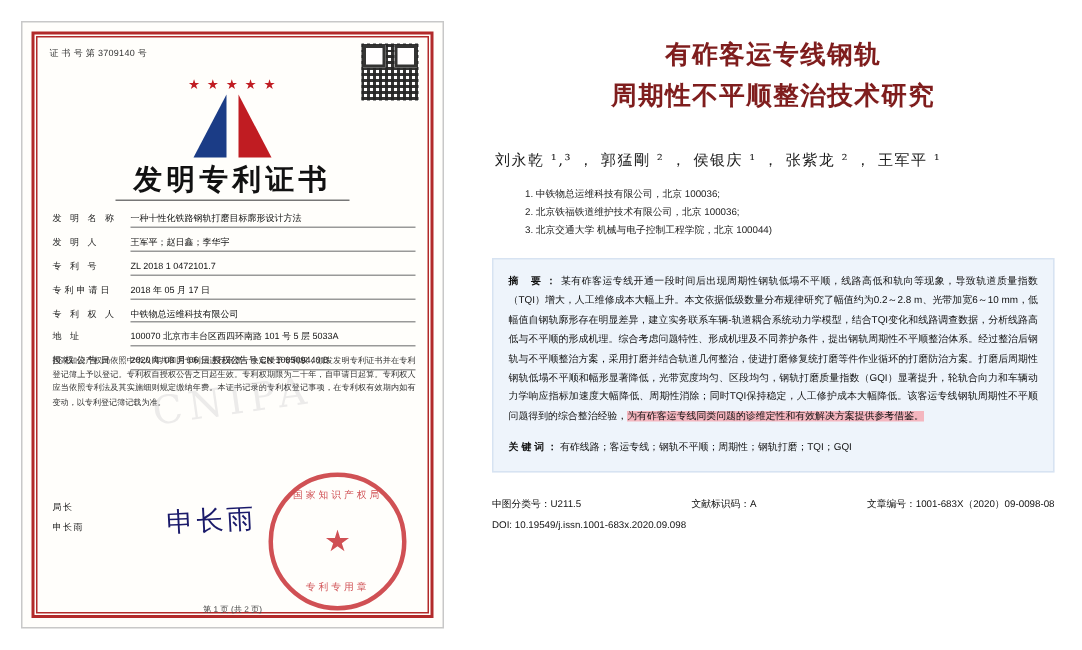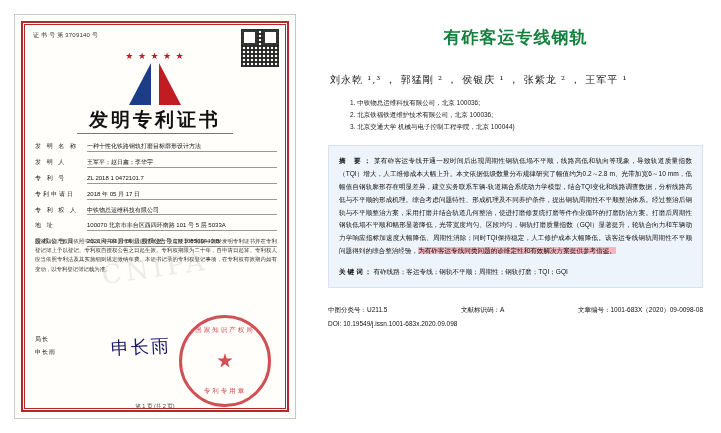--- a/index.html
+++ b/index.html
@@ -260,21 +260,21 @@
     position: relative;
     width: 411px;
     height: 433px;
     flex: none;
     padding: 0;
     box-sizing: border-box;
   }
   .art-title {
     margin: 24px 28px 0 28px;
     text-align: center;
-    color: #15803d;
+    color: #7f1d1d;
     font-family: "DejaVu Serif", serif;
     font-weight: bold;
     font-size: 17px;
     line-height: 1.6;
     letter-spacing: 1px;
   }
   .authors {
     margin: 22px 20px 0 20px;
     font-family: "DejaVu Serif", serif;
     font-size: 10px;
@@ -400,20 +400,21 @@
         <div class="seal-text-bottom">专利专用章</div>
       </div>
 
       <div class="cert-footer">第 1 页 (共 2 页)</div>
     </div>
   </div>
 
   <div class="right-pane">
     <div class="art-title">
       <div>有砟客运专线钢轨</div>
+      <div>周期性不平顺整治技术研究</div>
     </div>
 
     <div class="authors">刘永乾 ¹,³ ， 郭猛剛 ² ， 侯银庆 ¹ ， 张紫龙 ² ， 王军平 ¹</div>
 
     <div class="affils">
       <div>1. 中铁物总运维科技有限公司，北京   100036;</div>
       <div>2. 北京铁福铁道维护技术有限公司，北京   100036;</div>
       <div>3. 北京交通大学 机械与电子控制工程学院，北京   100044)</div>
     </div>
 

